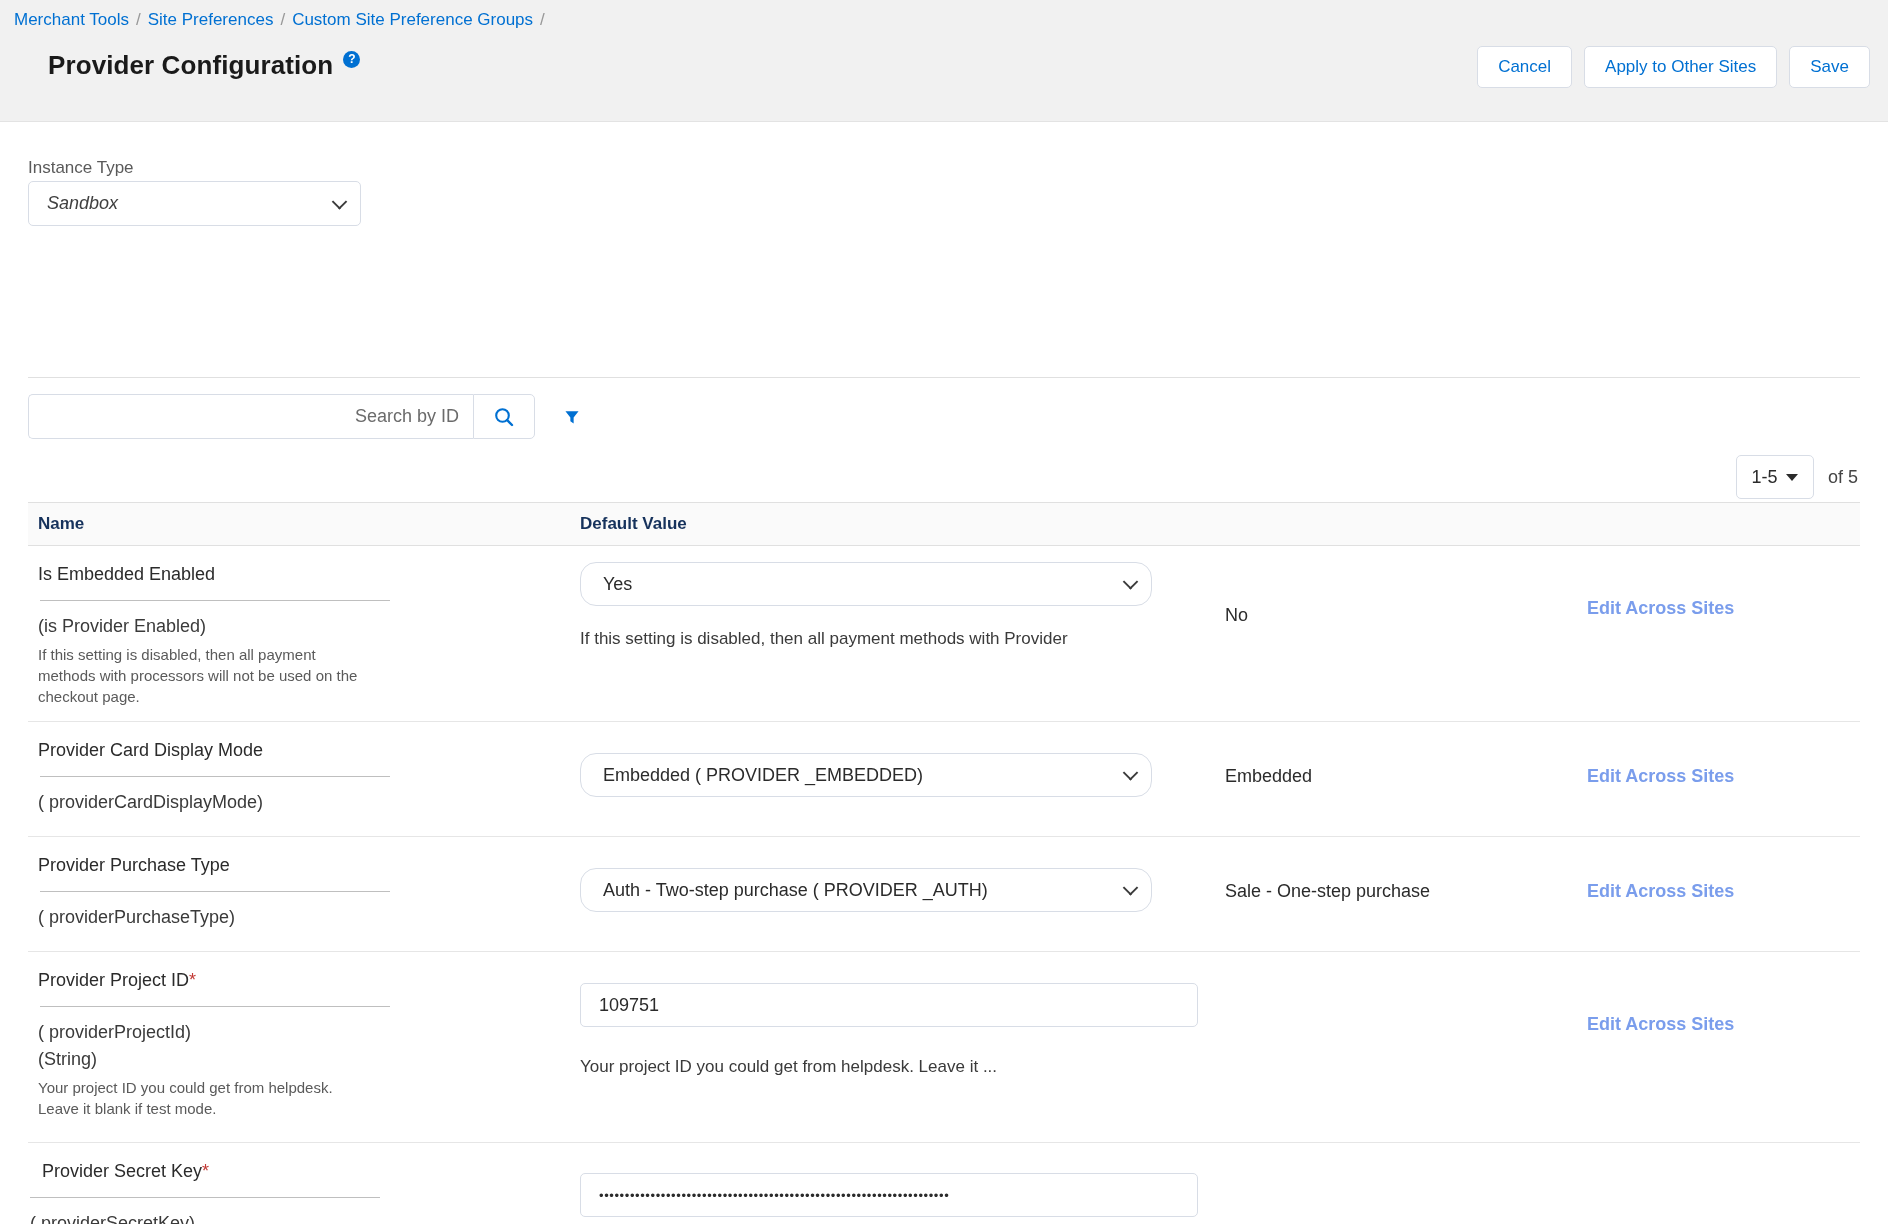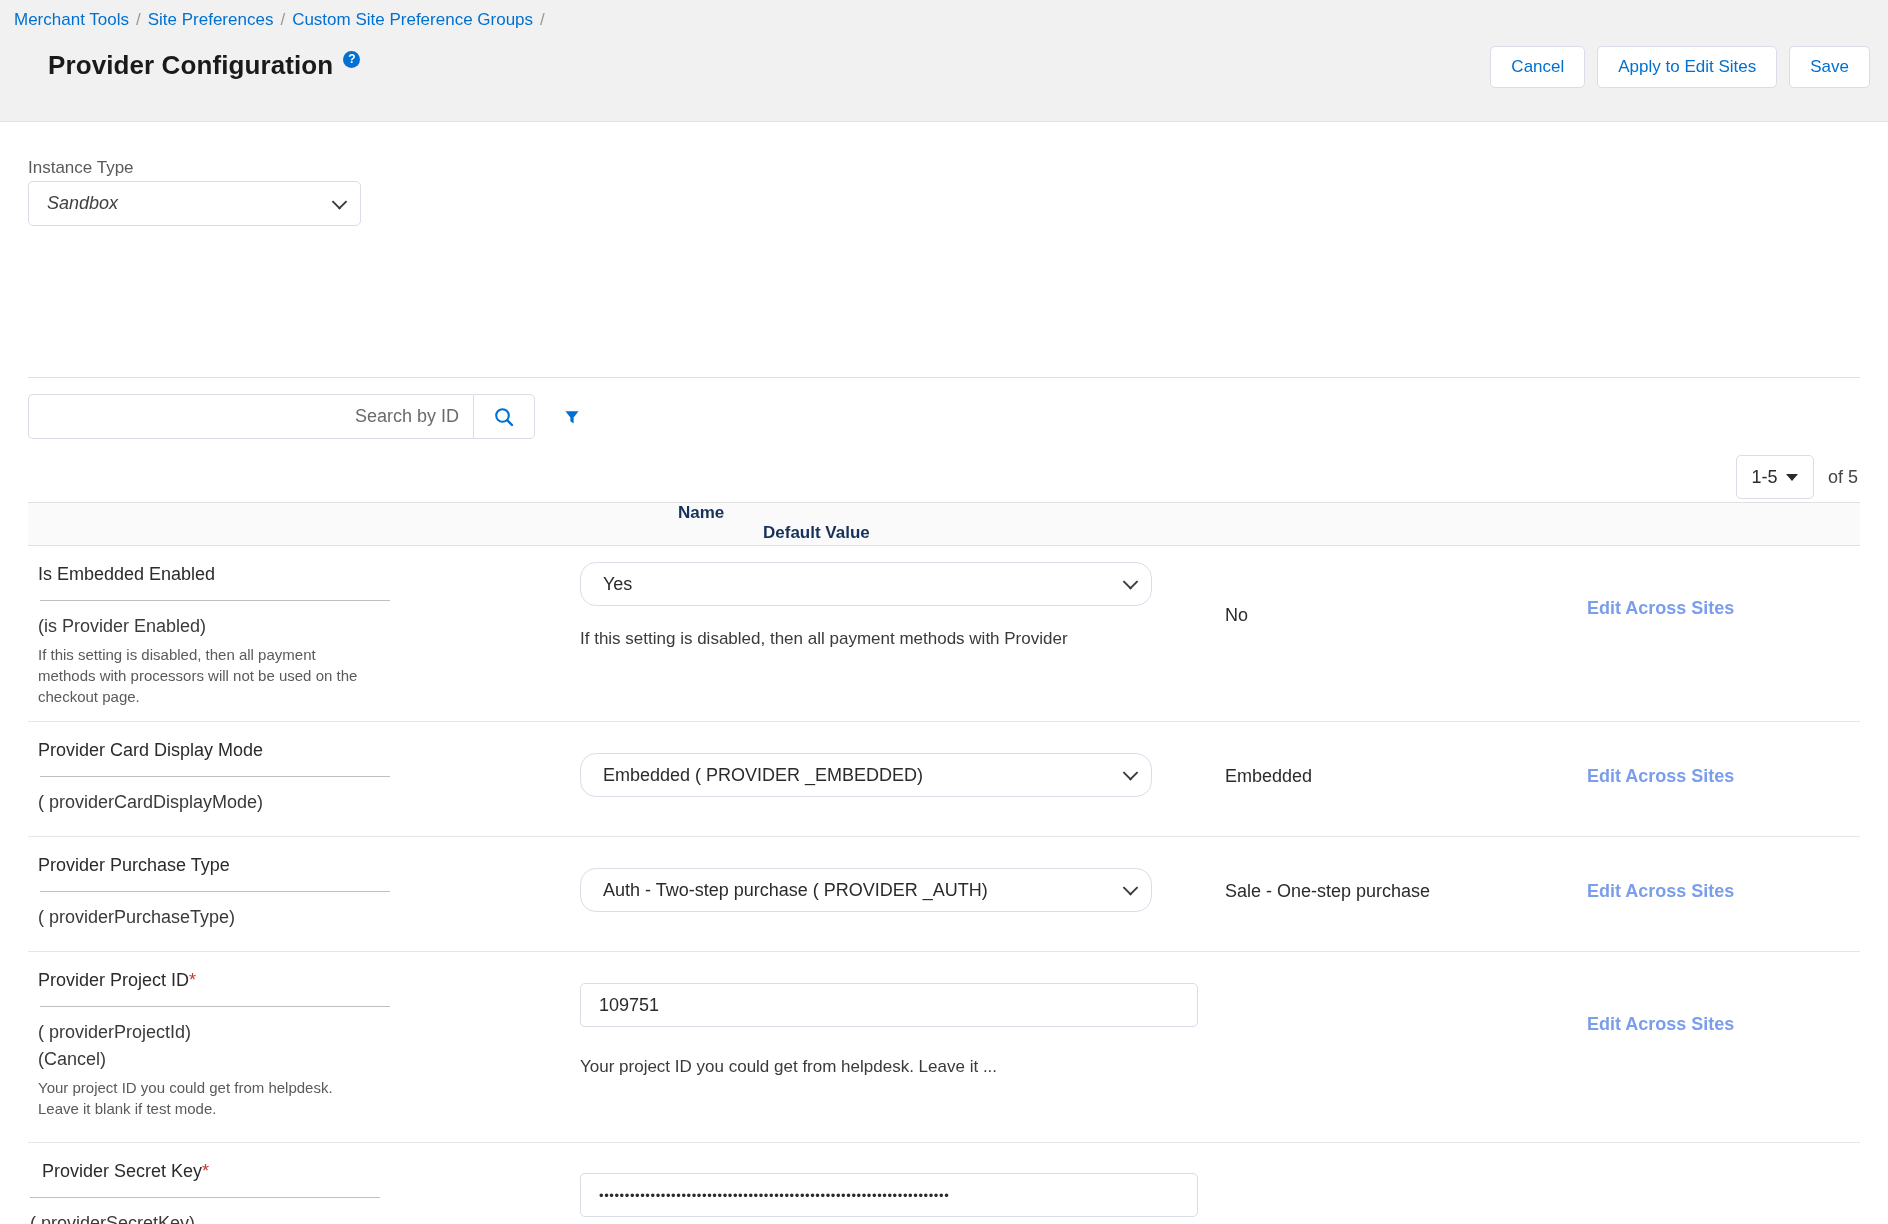--- a/index.html
+++ b/index.html
@@ -199,21 +199,20 @@
     left: 28px; top: 380px;
     width: 1832px;
   }
   .thead {
     display: flex;
     height: 44px;
     align-items: center;
     background: #fafafa;
     border-top: 1px solid #e0e0e0;
     border-bottom: 1px solid #e0e0e0;
-    flex-direction: column;
   }
   .th {
     font-size: 17px;
     font-weight: 700;
     color: #16325c;
   }
   .col-name   { width: 552px; padding-left: 10px; }
   .col-value  { width: 645px; }
   .col-default{ width: 362px; }
   .col-edit   { flex: 1; }
@@ -319,21 +318,21 @@
     <a>Merchant Tools</a><span class="sep">/</span><a>Site Preferences</a><span class="sep">/</span><a>Custom Site Preference Groups</a><span class="sep">/</span>
   </div>
 
   <div class="title-wrap">
     <span class="page-title">Provider  Configuration</span>
     <span class="help-icon">?</span>
   </div>
 
   <div class="header-actions">
     <button class="btn">Cancel</button>
-    <button class="btn">Apply to Edit Sites</button>
+    <button class="btn">Apply to Other Sites</button>
     <button class="btn">Save</button>
   </div>
 </div>
 
 <div class="content">
 
   <div class="instance-block">
     <label class="field-label">Instance Type</label>
     <div class="select-box">
       <span class="sel-text">Sandbox</span>
@@ -434,21 +433,21 @@
       <div class="cell cell-edit">
         <a class="edit-link" style="top:44px;">Edit Across Sites</a>
       </div>
     </div>
 
     <div class="trow" style="height:191px;">
       <div class="cell cell-name">
         <div class="pref-title"><span>Provider  Project ID</span><span class="req">*</span></div>
         <div class="name-divider"></div>
         <div class="pref-id">( providerProjectId)</div>
-        <div class="pref-id">(Cancel)</div>
+        <div class="pref-id">(String)</div>
         <div class="pref-desc">Your project ID you could get from helpdesk. Leave it blank if test mode.</div>
       </div>
       <div class="cell cell-value">
         <input class="val-input" style="margin-top: 15px;" type="text" value="109751">
         <div class="val-hint" style="margin-top:29px;">Your project ID you could get from helpdesk. Leave it ...</div>
       </div>
       <div class="cell cell-default">
         <span class="default-val" style="top:44px;"></span>
       </div>
       <div class="cell cell-edit">

